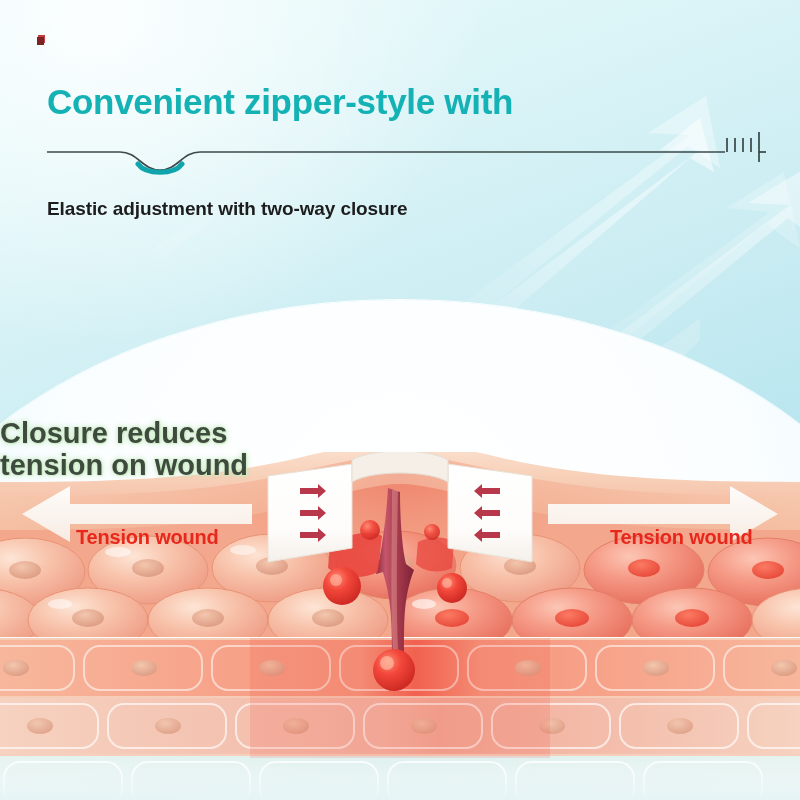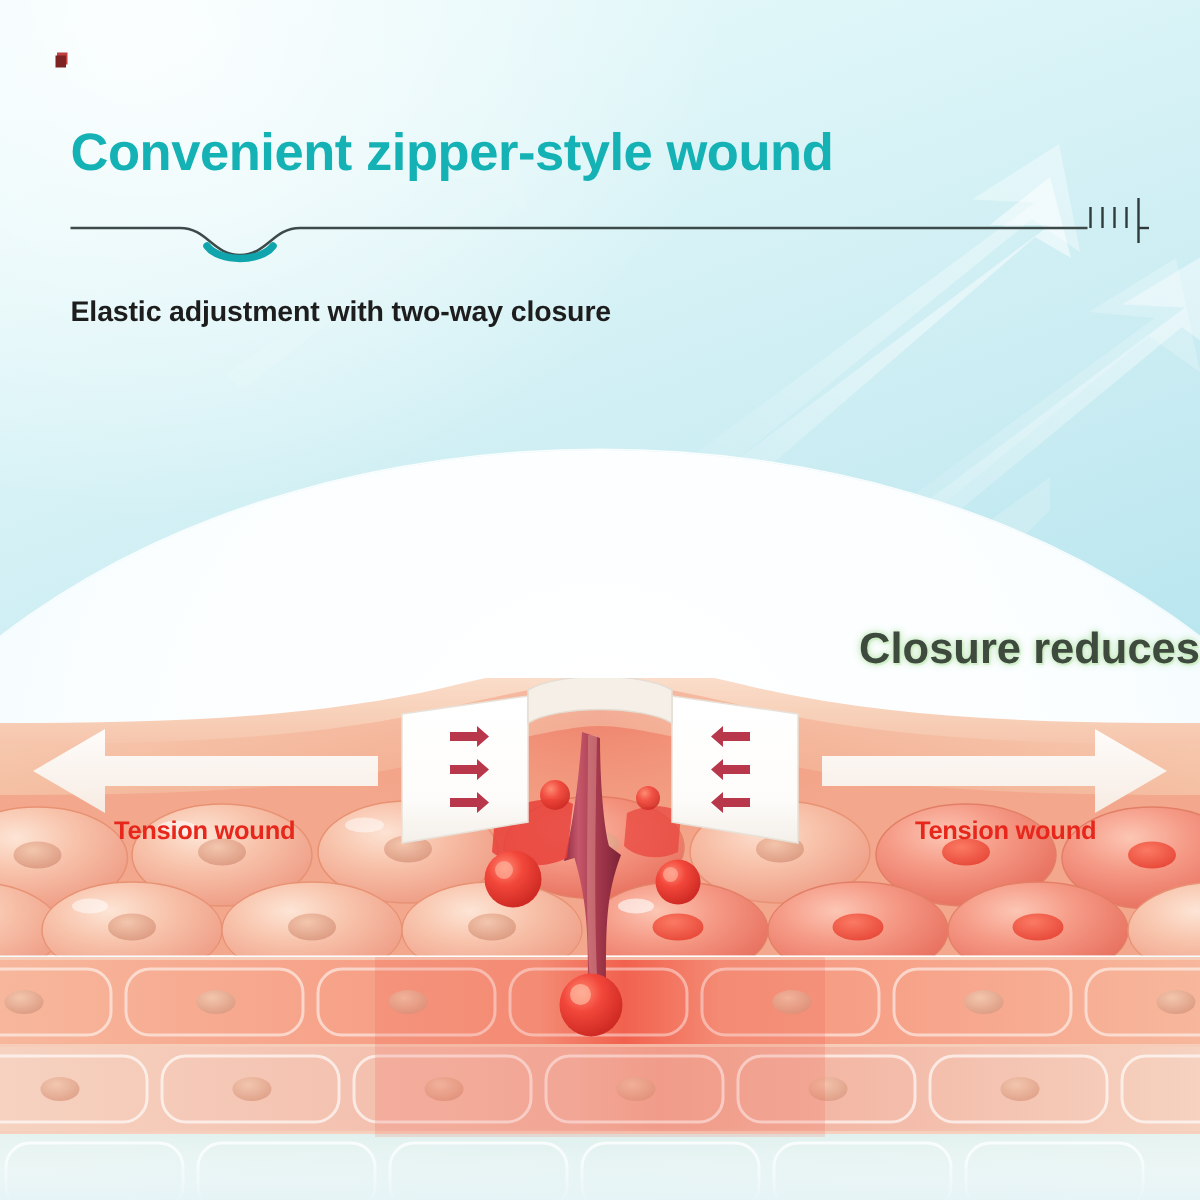--- a/index.html
+++ b/index.html
@@ -62,39 +62,38 @@
     letter-spacing:-0.1px;
     white-space:nowrap;
   }
 
   
   .skin { position:absolute; left:0; top:452px; width:800px; height:348px; }
   .skin svg { display:block; }
 
   .center-caption {
     position:absolute; left:0; top:418px; width:800px;
-    text-align:right;
+    text-align:left;
     font-size:29px; line-height:1.1;
     font-weight:bold;
     color:#3f4a3f;
     text-shadow:
       0 0 6px rgba(190,230,180,.95),
       0 0 3px rgba(200,238,192,.95),
       1px 1px 0 rgba(214,242,206,.8);
     pointer-events:none;
   }
   .center-caption span { display:block; }
 
   .tension-label {
     position:absolute;
-    font-size:17px; font-weight:bold;
+    font-size:20px; font-weight:bold;
     color:#e8271c;
     white-space:nowrap;
     letter-spacing:-0.2px;
-    margin-top:18px;
   }
   .tension-left  { left:76px;  top:526px; }
   .tension-right { left:610px; top:526px; }
 </style>
 </head>
 <body>
 
 <div id="stage">
 
   <div class="bg-base"></div>
@@ -130,21 +129,21 @@
       </g>
     </svg>
   </div>
 
   <div class="disc"></div>
 
   <div class="header">
 
     <div class="speck"></div>
 
-    <div class="title">Convenient zipper-style wound</div>
+    <div class="title">Convenient zipper-style with</div>
 
     <div class="rule-wrap">
       <svg width="800" height="50" viewBox="0 0 800 50">
 
         <path d="M47 22 L120 22 C138 22 142 40 160 40 C178 40 182 22 200 22 L725 22" fill="none" stroke="#3d4a4a" stroke-width="1.7"></path>
 
         <path d="M138 34 C146 45 174 45 182 34" fill="none" stroke="#10a5ad" stroke-width="5" stroke-linecap="round"></path>
 
         <g stroke="#2f3a3a" stroke-width="1.6">
           <line x1="727" y1="22" x2="727" y2="8"></line>
@@ -468,19 +467,20 @@
         <path d="M252 28 L252 52 L70 52 L70 34 L22 62 L70 90 L70 72 L252 72 L252 96 Z" fill="url(#whiteArrowG)" opacity="0.97"></path>
       </g>
       <g>
         <path d="M548 28 L548 52 L730 52 L730 34 L778 62 L730 90 L730 72 L548 72 L548 96 Z" fill="url(#whiteArrowG)" opacity="0.97"></path>
       </g>
     </svg>
   </div>
 
   <div class="center-caption">
     <span>Closure reduces</span>
+    <span>tension on wound</span>
   </div>
 
   <div class="tension-label tension-left">Tension wound</div>
 
   <div class="tension-label tension-right">Tension wound</div>
 
 </div>
 
 </body></html>

